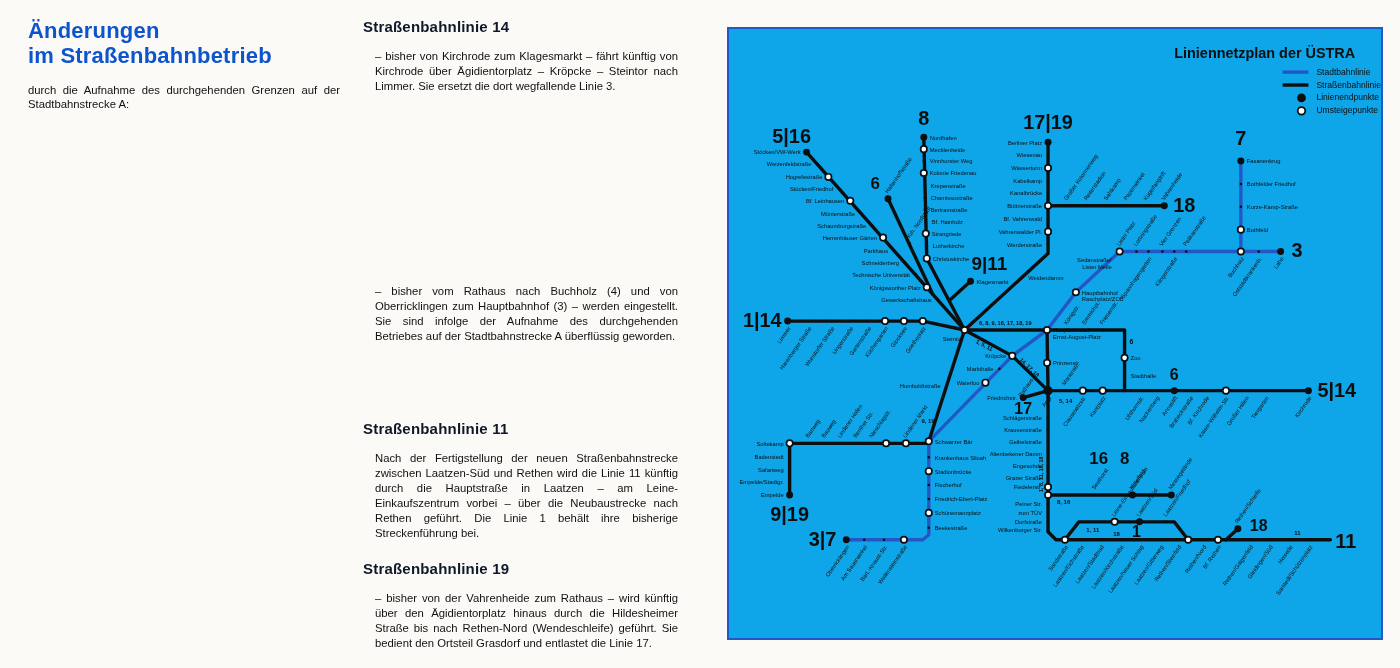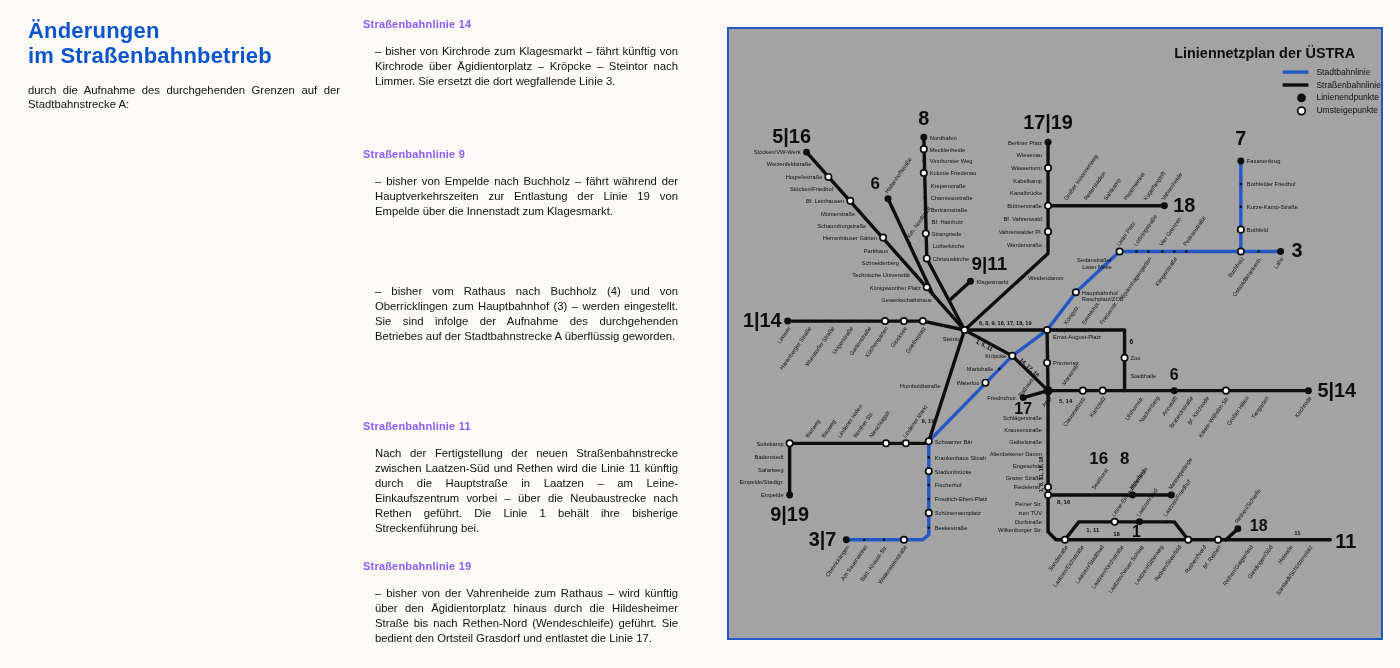--- a/index.html
+++ b/index.html
@@ -2,42 +2,38 @@
 <html><head>
 <meta charset="utf-8">
 <style>
   html,body{margin:0;padding:0;}
   body{width:1400px;height:668px;background:#fbfaf6;font-family:"Liberation Sans","DejaVu Sans",sans-serif;color:#111;position:relative;overflow:hidden;}
   .col-left{position:absolute;left:28px;top:18px;width:312px;}
   .page-title{color:#0d55cd;font-size:22px;line-height:1.15;font-weight:bold;letter-spacing:.2px;white-space:pre-line;margin:0 0 14px 0;}
   .intro{font-size:11.3px;line-height:1.3;text-align:justify;}
   .col-mid{position:absolute;left:363px;top:0;width:327px;height:668px;}
   .sec{position:absolute;left:0;width:327px;}
-  .sec h2{color:#8b5cf6;font-size:11px;font-weight:bold;margin:0 0 14px 0;letter-spacing:.2px;}
+  .sec h2{color:#0f172a;font-size:15px;font-weight:bold;margin:0 0 14px 0;letter-spacing:.2px;}
   .sec p{font-size:11.3px;line-height:1.32;margin:12px;text-align:justify;}
-  .map-wrap{position:absolute;left:727px;top:27px;width:652px;height:609px;border:2px solid #2257c5;background:#a3a3a3;}
+  .map-wrap{position:absolute;left:727px;top:27px;width:652px;height:609px;border:2px solid #2257c5;background:#0ea5e9;}
   svg text{font-family:"Liberation Sans","DejaVu Sans",sans-serif;}
 </style>
 </head>
 <body>
 
 <div class="col-left">
   <h1 class="page-title">Änderungen
 im Straßenbahnbetrieb</h1>
   <div class="intro">durch die Aufnahme des durchgehenden Grenzen auf der Stadtbahnstrecke A:</div>
 </div>
 
 <div class="col-mid">
   <div class="sec" style="top:18px">
     <h2>Straßenbahnlinie 14</h2>
     <p>– bisher von Kirchrode zum Klagesmarkt – fährt künftig von Kirchrode über Ägidientorplatz – Kröpcke – Steintor nach Limmer. Sie ersetzt die dort wegfallende Linie 3.</p>
-  </div>
-  <div class="sec" style="top:148px">
-    <h2>Straßenbahnlinie 9</h2>
-    <p>– bisher von Empelde nach Buchholz – fährt während der Hauptverkehrszeiten zur Entlastung der Linie 19 von Empelde über die Innenstadt zum Klagesmarkt.</p>
   </div>
   <div class="sec" style="top:272px">
     <p>– bisher vom Rathaus nach Buchholz (4) und von Oberricklingen zum Hauptbahnhof (3) – werden eingestellt. Sie sind infolge der Aufnahme des durchgehenden Betriebes auf der Stadtbahnstrecke A überflüssig geworden.</p>
   </div>
   <div class="sec" style="top:420px">
     <h2>Straßenbahnlinie 11</h2>
     <p>Nach der Fertigstellung der neuen Straßenbahnstrecke zwischen Laatzen-Süd und Rethen wird die Linie 11 künftig durch die Hauptstraße in Laatzen – am Leine-Einkaufszentrum vorbei – über die Neubaustrecke nach Rethen geführt. Die Linie 1 behält ihre bisherige Streckenführung bei.</p>
   </div>
   <div class="sec" style="top:560px">
     <h2>Straßenbahnlinie 19</h2>

